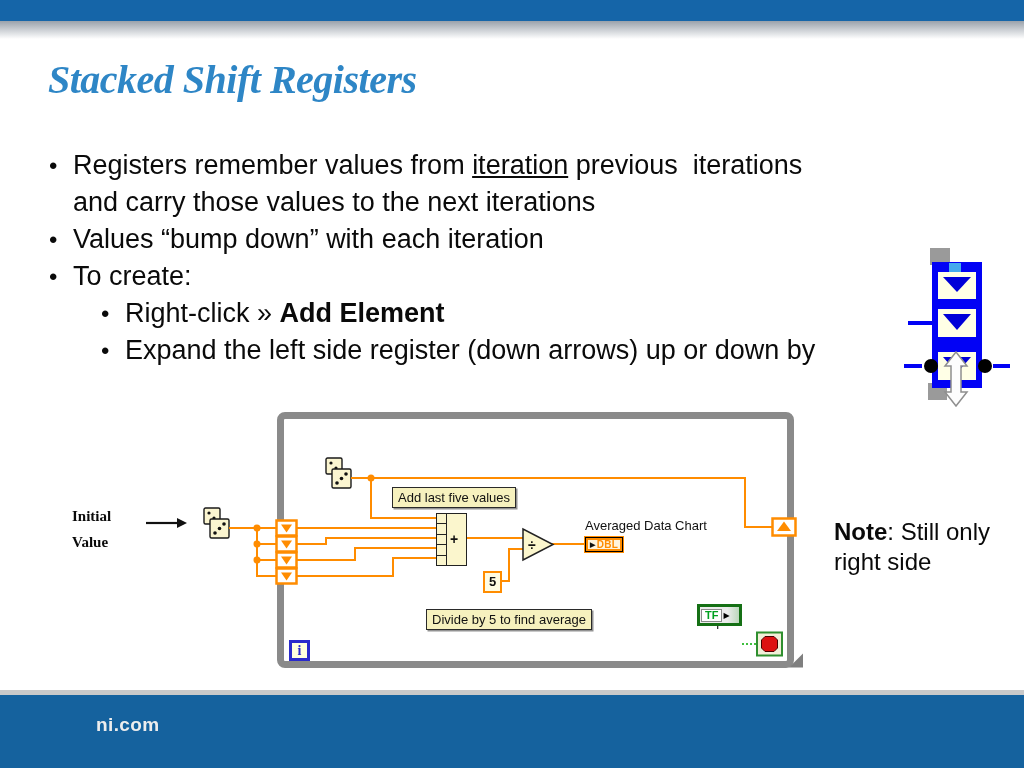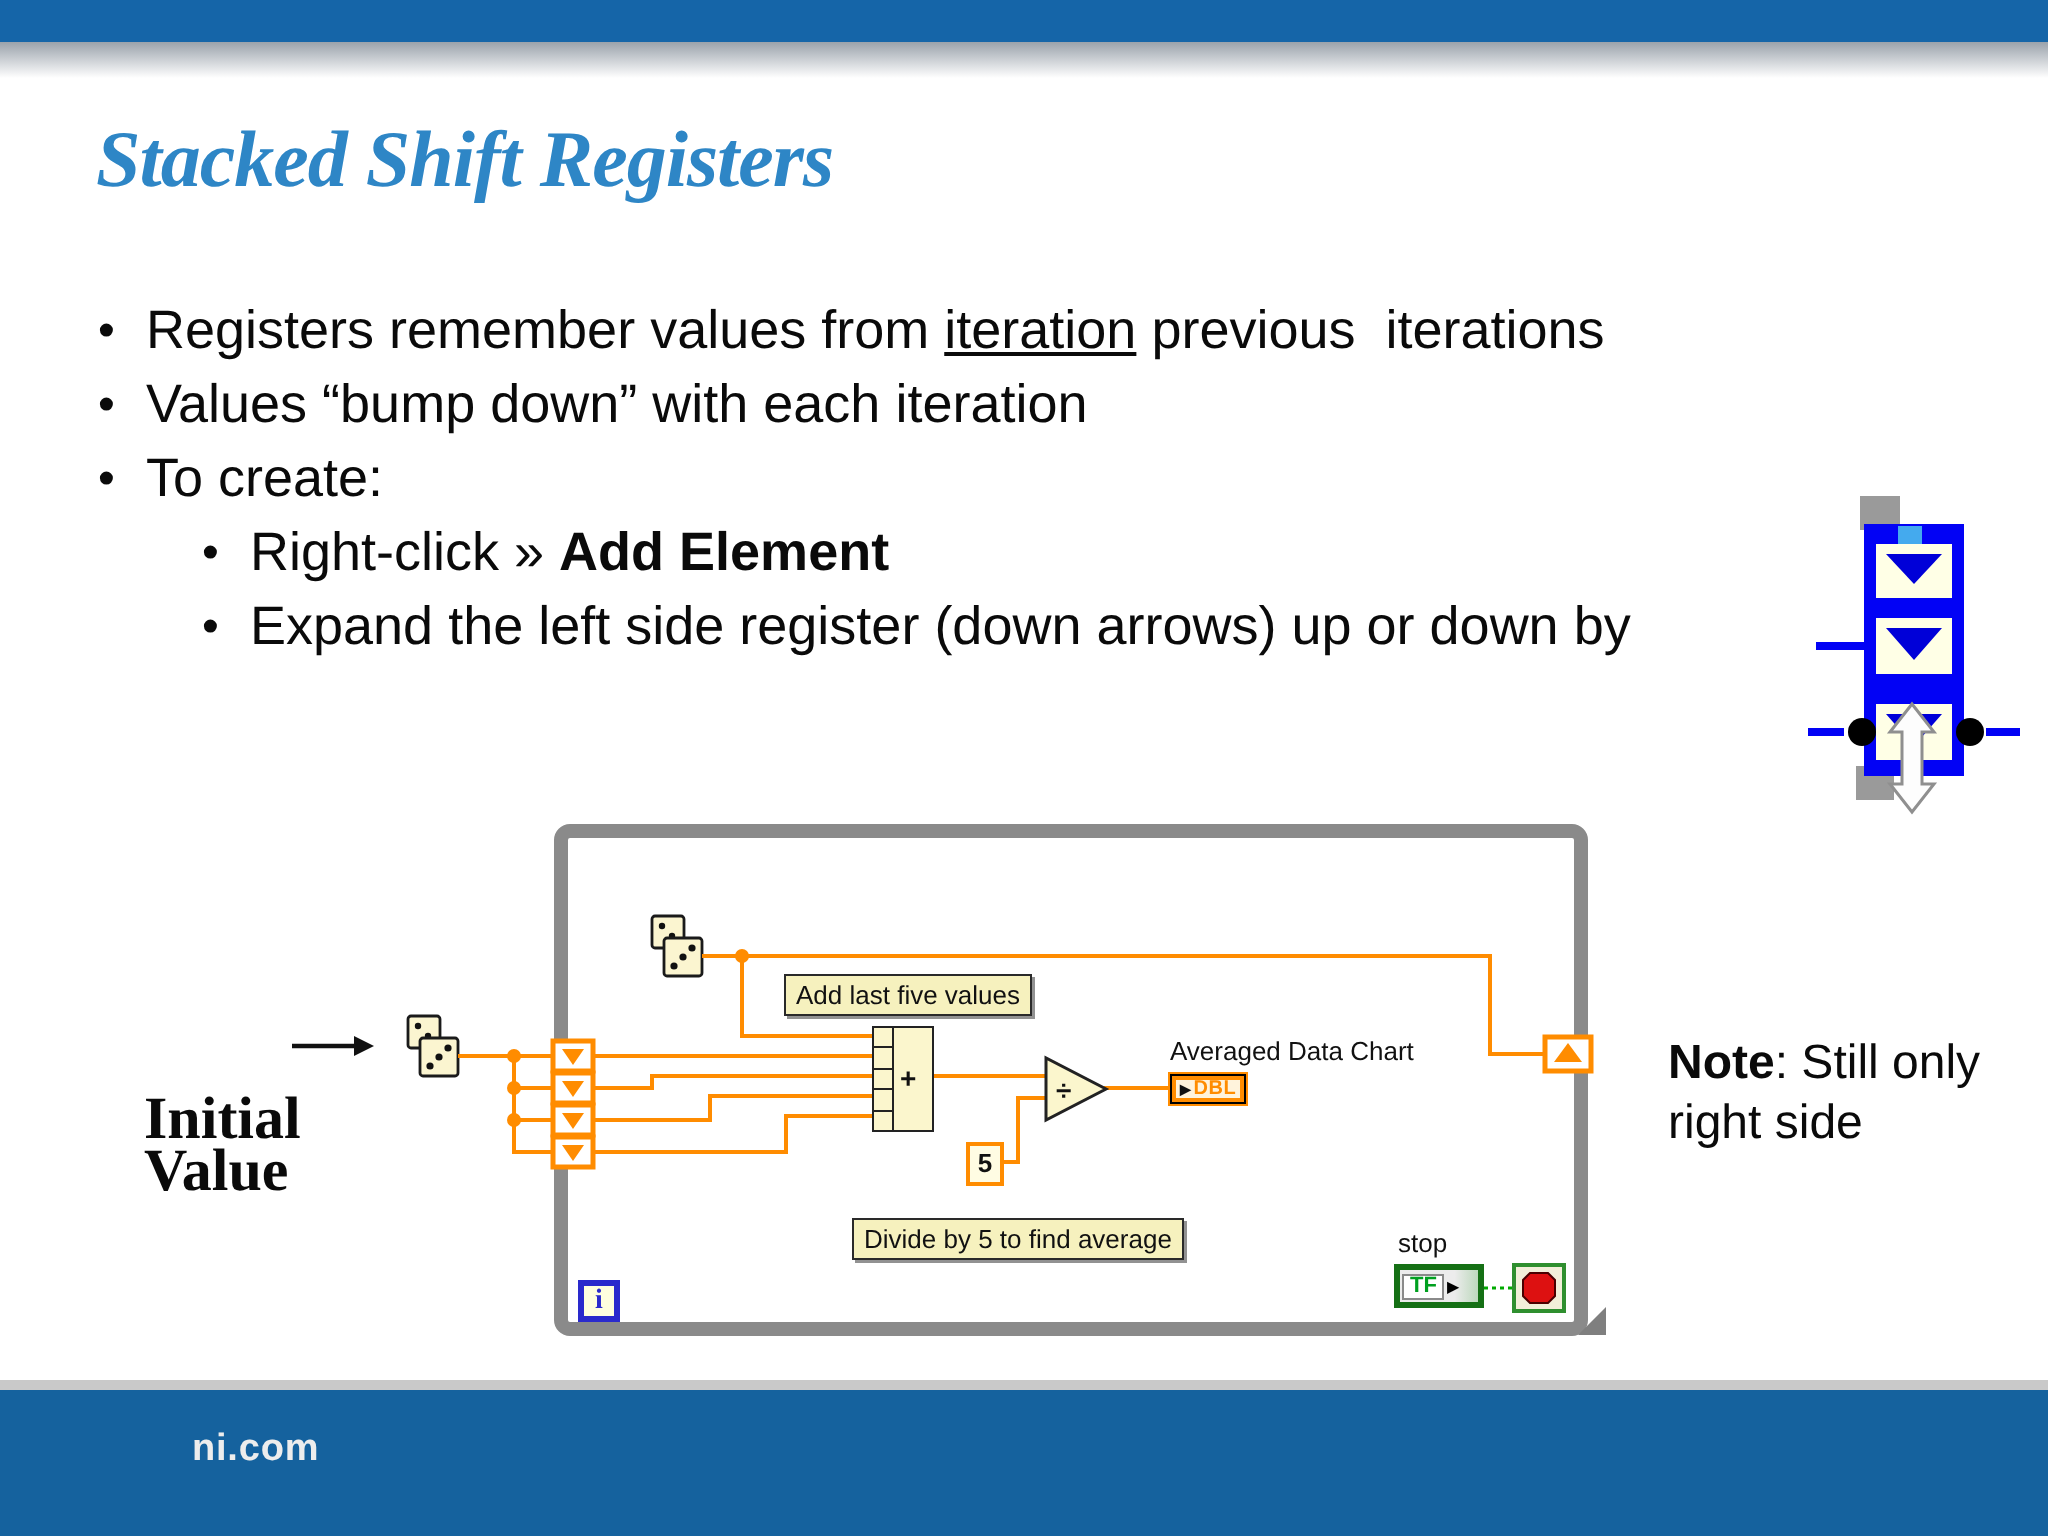--- a/index.html
+++ b/index.html
@@ -18,21 +18,21 @@
   .b-row{display:flex;font-size:27px;line-height:37px;}
   .b-row.lvl2{margin-left:52px;}
   .b-dot{width:24px;flex:0 0 24px;font-size:24px;}
   .b-text span{white-space:pre-wrap;}
   .b-text .bold{font-weight:bold;}
   .b-text .und{text-decoration:underline;}
   
   .note{position:absolute;left:822px;top:517px;font-size:24px;line-height:30px;color:#0a0a0a;margin-left:12px;}
   .note .bold{font-weight:bold;}
   .initial-value{position:absolute;left:72px;top:503px;font-family:"Liberation Serif",serif;
-                 font-weight:bold;font-size:30px;line-height:26px;color:#0a0a0a;margin-top:44px;}
+                 font-weight:bold;font-size:15px;line-height:26px;color:#0a0a0a;}
   
   .footer-line{position:absolute;left:0;top:690px;width:1024px;height:5px;background:#c9c9c9;}
   .footer-bar{position:absolute;left:0;top:695px;width:1024px;height:73px;background:var(--footer-bar);}
   .footer-text{position:absolute;left:96px;top:714px;font-size:19px;font-weight:bold;
                color:#ededed;letter-spacing:0.4px;}
   
   .loop-border{position:absolute;left:277px;top:412px;width:517px;height:256px;box-sizing:border-box;
                border:7px solid var(--loop-border);border-radius:8px;background:transparent;z-index:1;}
   .svg-layer{position:absolute;left:0;top:0;width:1024px;height:768px;z-index:5;pointer-events:none;}
   .wire{fill:none;stroke:var(--wire-orange);stroke-width:2;}
@@ -62,21 +62,21 @@
              display:flex;flex-direction:column;}
   .add-cells div{flex:1;border-bottom:1px solid #222;}
   .add-cells div:last-child{border-bottom:none;}
   .add-plus{position:absolute;left:13px;top:50%;transform:translateY(-55%);font-size:14px;font-weight:bold;color:#111;}
   .const5{left:483px;top:571px;width:15px;height:18px;border:2px solid var(--wire-orange);
           background:#FFFCE3;font-size:13px;font-weight:bold;text-align:center;line-height:17px;color:#111;}
   .dbl{left:584px;top:536px;height:13px;border:1px solid var(--wire-orange);background:#000000;padding:1px;display:flex;}
   .dbl-in{border:2px solid var(--wire-orange);background:#FFF3DC;display:flex;align-items:center;
           font-size:10px;font-weight:bold;color:var(--wire-orange);padding:0 2px;letter-spacing:0.3px;}
   .dbl-arrow{color:#111;font-size:7px;margin-right:1px;}
-  .tf{left:697px;top:632px;width:45px;height:22px;box-sizing:border-box;border:3px solid #157015;
+  .tf{left:697px;top:604px;width:45px;height:22px;box-sizing:border-box;border:3px solid #157015;
       background:linear-gradient(to right,#ececec 70%,#bcd8bc);display:flex;align-items:center;}
   .tf-in{margin-left:1px;background:#fff;border:1px solid #8a8a8a;font-size:11px;font-weight:bold;
          color:#00a020;padding:0 3px;line-height:11px;}
   .tf-arr{color:#000;font-size:8px;margin-left:1px;}
   .iterm{left:289px;top:640px;width:21px;height:21px;box-sizing:border-box;border:3px solid var(--terminal-blue);
          background:#FFFFDE;color:var(--terminal-blue);font-family:"Liberation Serif",serif;font-weight:bold;
          font-size:14px;display:flex;align-items:center;justify-content:center;}
 </style>
 </head>
 <body>
@@ -85,20 +85,24 @@
 
   <div class="top-bar"></div>
   <div class="top-shadow"></div>
 
   <div class="title">Stacked Shift Registers</div>
 
   <div class="bullets">
       <div class="b-row lvl1">
         <span class="b-dot">•</span>
         <span class="b-text"><span>Registers remember values from </span><span class="und">iteration</span><span> previous  iterations</span></span>
+      </div>
+      <div class="b-row lvl1">
+        <span class="b-dot"></span>
+        <span class="b-text"><span>and carry those values to the next iterations</span></span>
       </div>
       <div class="b-row lvl1">
         <span class="b-dot">•</span>
         <span class="b-text"><span>Values “bump down” with each iteration</span></span>
       </div>
       <div class="b-row lvl1">
         <span class="b-dot">•</span>
         <span class="b-text"><span>To create:</span></span>
       </div>
       <div class="b-row lvl2">

